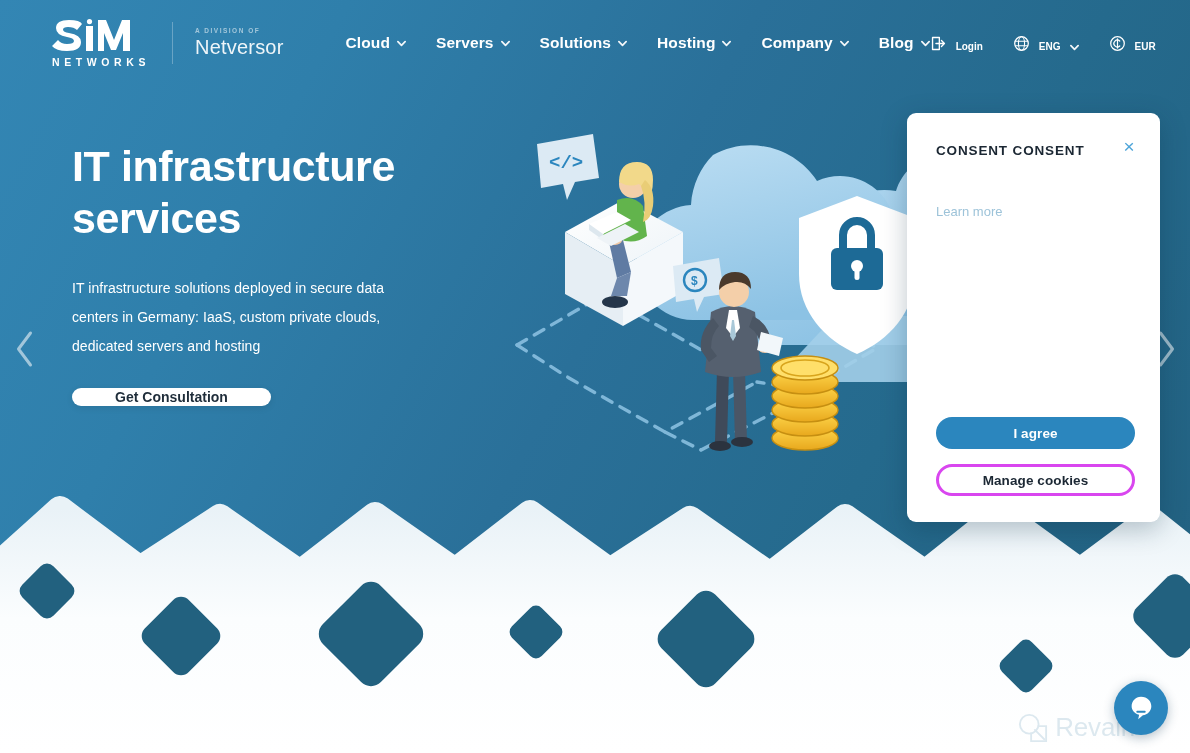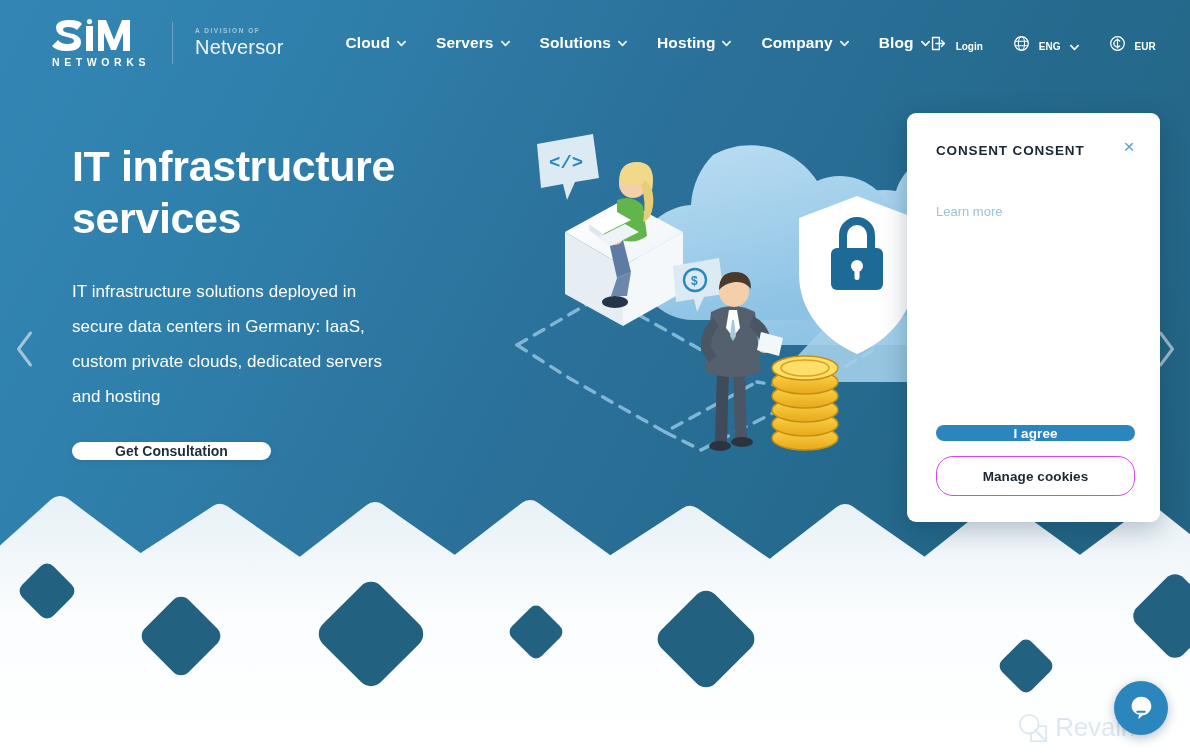--- a/index.html
+++ b/index.html
@@ -60,21 +60,21 @@
   }
   .hr-icon { width:17px; height:17px; flex:0 0 auto; }
 
   
   .hero-copy { position:absolute; left:72px; top:140px; width:420px; z-index:20; }
   .hero-title {
     color:#ffffff; font-size:43px; line-height:1.22; font-weight:700;
     letter-spacing:-.4px; margin-bottom:29px;
   }
   .hero-sub {
-    color:#ffffff; font-size:17px; line-height:2.06; font-weight:400;
+    color:#ffffff; font-size:14px; line-height:2.06; font-weight:400;
     width:322px; margin-bottom:28px; letter-spacing:.05px;
   }
   .cta-btn {
     display:inline-flex; align-items:center; justify-content:center;
     min-width:199px; height:18px; padding:0 26px;
     background:#ffffff; color:#1f2d3a;
     border:none; border-radius:18px;
     font-family:inherit; font-size:14px; font-weight:600;
     cursor:pointer; box-shadow:0 2px 7px rgba(0,0,0,.09);
   }
@@ -124,27 +124,27 @@
   }
   .cookie-link {
     display:inline-block; color:#9dc3d9; font-size:13px;
     text-decoration:none; margin-top:2px; cursor:pointer;
   }
   .cookie-actions {
     position:absolute; left:29px; right:25px; bottom:26px;
     display:flex; flex-direction:column; gap:15px;
   }
   .btn-agree {
-    height:16px; border:none; border-radius:17px;
+    height:32px; border:none; border-radius:17px;
     background:#2b86be; color:#ffffff;
     font-family:inherit; font-size:13.5px; font-weight:700;
     cursor:pointer; letter-spacing:.1px;
   }
   .btn-manage {
-    height:40px; border:1px solid #d946ef; border-radius:17px;
+    height:32px; border:3px solid #d946ef; border-radius:17px;
     background:#ffffff; color:#1b2733;
     font-family:inherit; font-size:13.5px; font-weight:700;
     cursor:pointer; letter-spacing:.1px;
   }
 
   
   .chat-widget {
     position:absolute; right:22px; bottom:18px;
     width:54px; height:54px; border-radius:50%;
     background:#2b86be; border:none; cursor:pointer;

